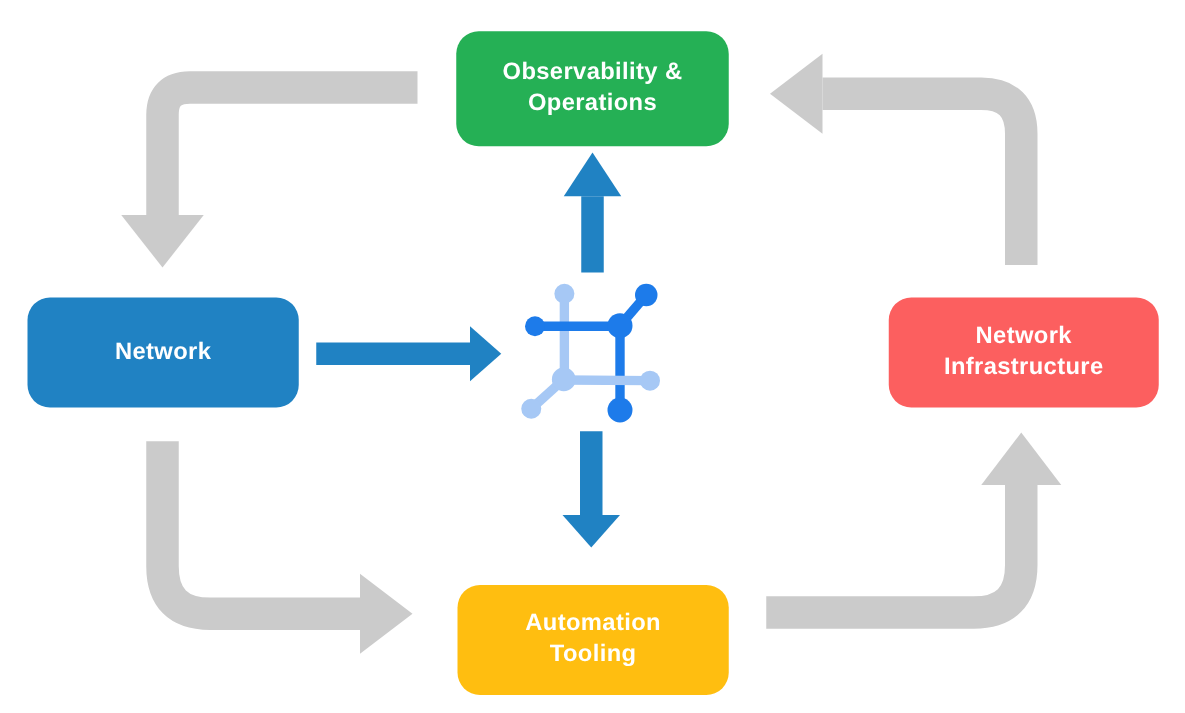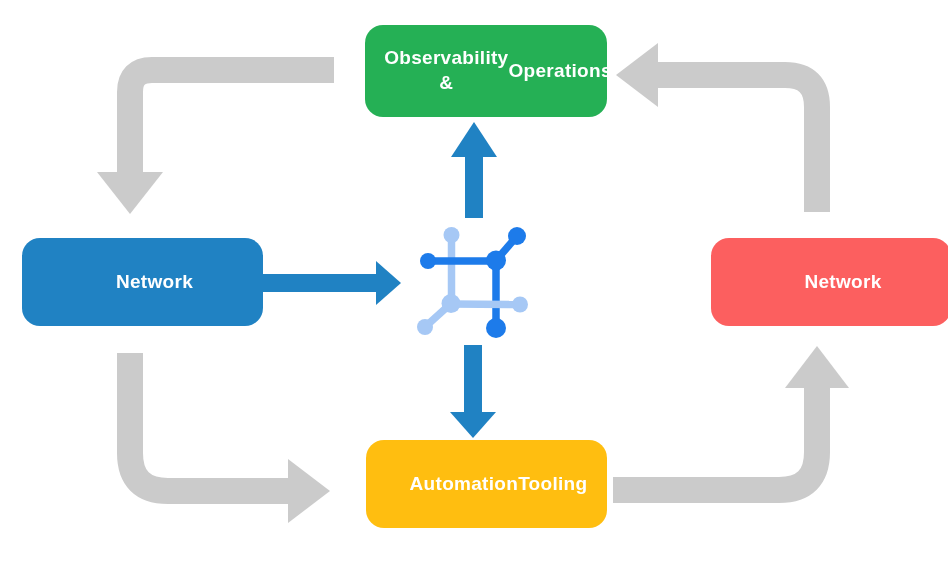--- a/index.html
+++ b/index.html
@@ -9,35 +9,34 @@
     height: 570px;
     background: var(--color-background, #ffffff);
     font-family: "Liberation Sans", sans-serif;
     overflow: hidden;
   }
   svg.overlay { position: absolute; left: 0; top: 0; }
   .node {
     position: absolute;
     border-radius: 18px;
     display: flex;
-    flex-direction: row;
+    flex-direction: column;
     align-items: center;
     justify-content: center;
     color: var(--color-text, #fff);
     font-size: 19px;
     font-weight: 600;
     letter-spacing: 0.3px;
     line-height: 1.3;
-    text-align: center;
-    padding-left: 24px;
+    text-align: left;
   }
   .node-observability { left: 365px; top: 25px;  width: 218px; height: 92px; background: var(--color-green); }
   .node-operations    { left: 22px;  top: 238px; width: 217px; height: 88px; background: var(--color-blue); }
   .node-infrastructure{ left: 711px; top: 238px; width: 216px; height: 88px; background: var(--color-red); }
-  .node-automation    { left: 366px; top: 440px; width: 217px; height: 88px; background: var(--color-yellow); }
+  .node-automation    { left: 366px; top: 468px; width: 217px; height: 88px; background: var(--color-yellow); }
 
   .garrow { stroke: var(--color-gray); stroke-width: 26; fill: none; }
   .ghead  { fill: var(--color-gray); }
   .barrow { stroke: var(--color-blue); stroke-width: 18; fill: none; }
   .bhead  { fill: var(--color-blue); }
 
   .icon-dark-line  { stroke: var(--color-icon-dark);  stroke-width: 7.5; fill: none; }
   .icon-light-line { stroke: var(--color-icon-light); stroke-width: 7.5; fill: none; }
   .icon-dark-fill  { fill: var(--color-icon-dark); }
   .icon-light-fill { fill: var(--color-icon-light); }
@@ -112,20 +111,21 @@
     <span>Observability &amp;</span>
     <span>Operations</span>
   </div>
 
   <div class="node node-operations">
     <span>Network</span>
   </div>
 
   <div class="node node-infrastructure">
     <span>Network</span>
+    <span>Infrastructure</span>
   </div>
 
   <div class="node node-automation">
     <span>Automation</span>
     <span>Tooling</span>
   </div>
 
 </div>
 
 </body></html>

